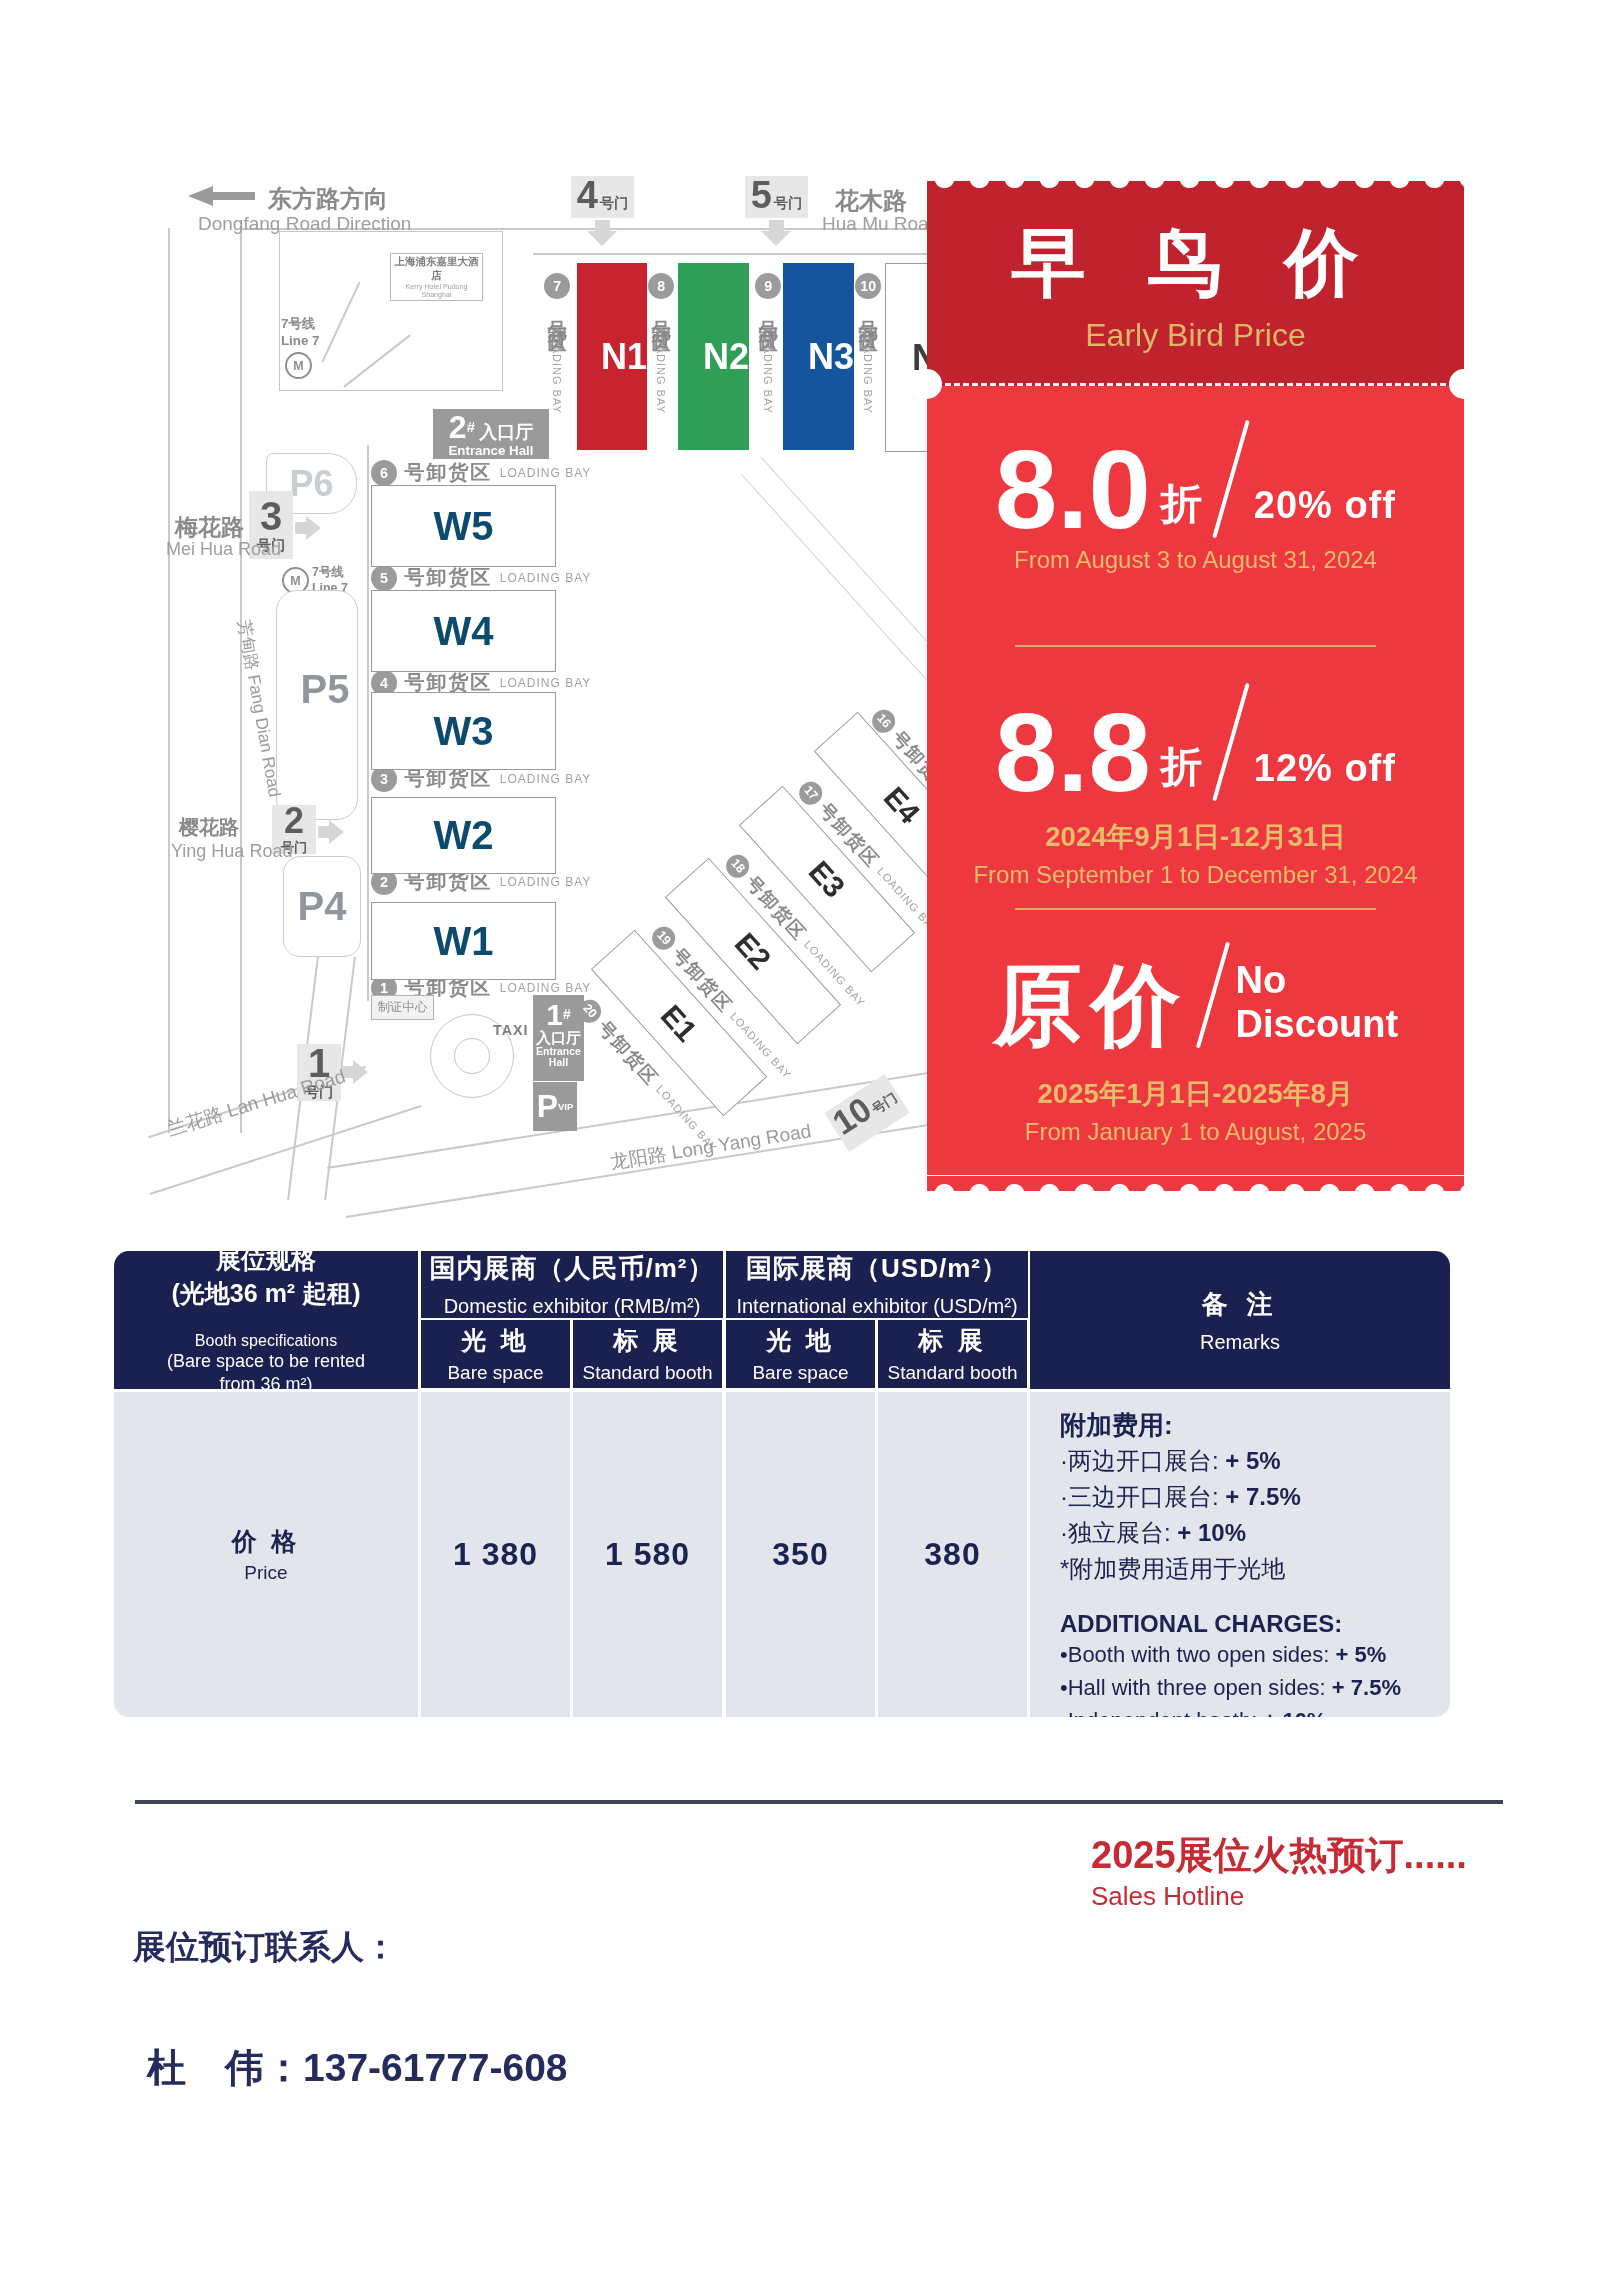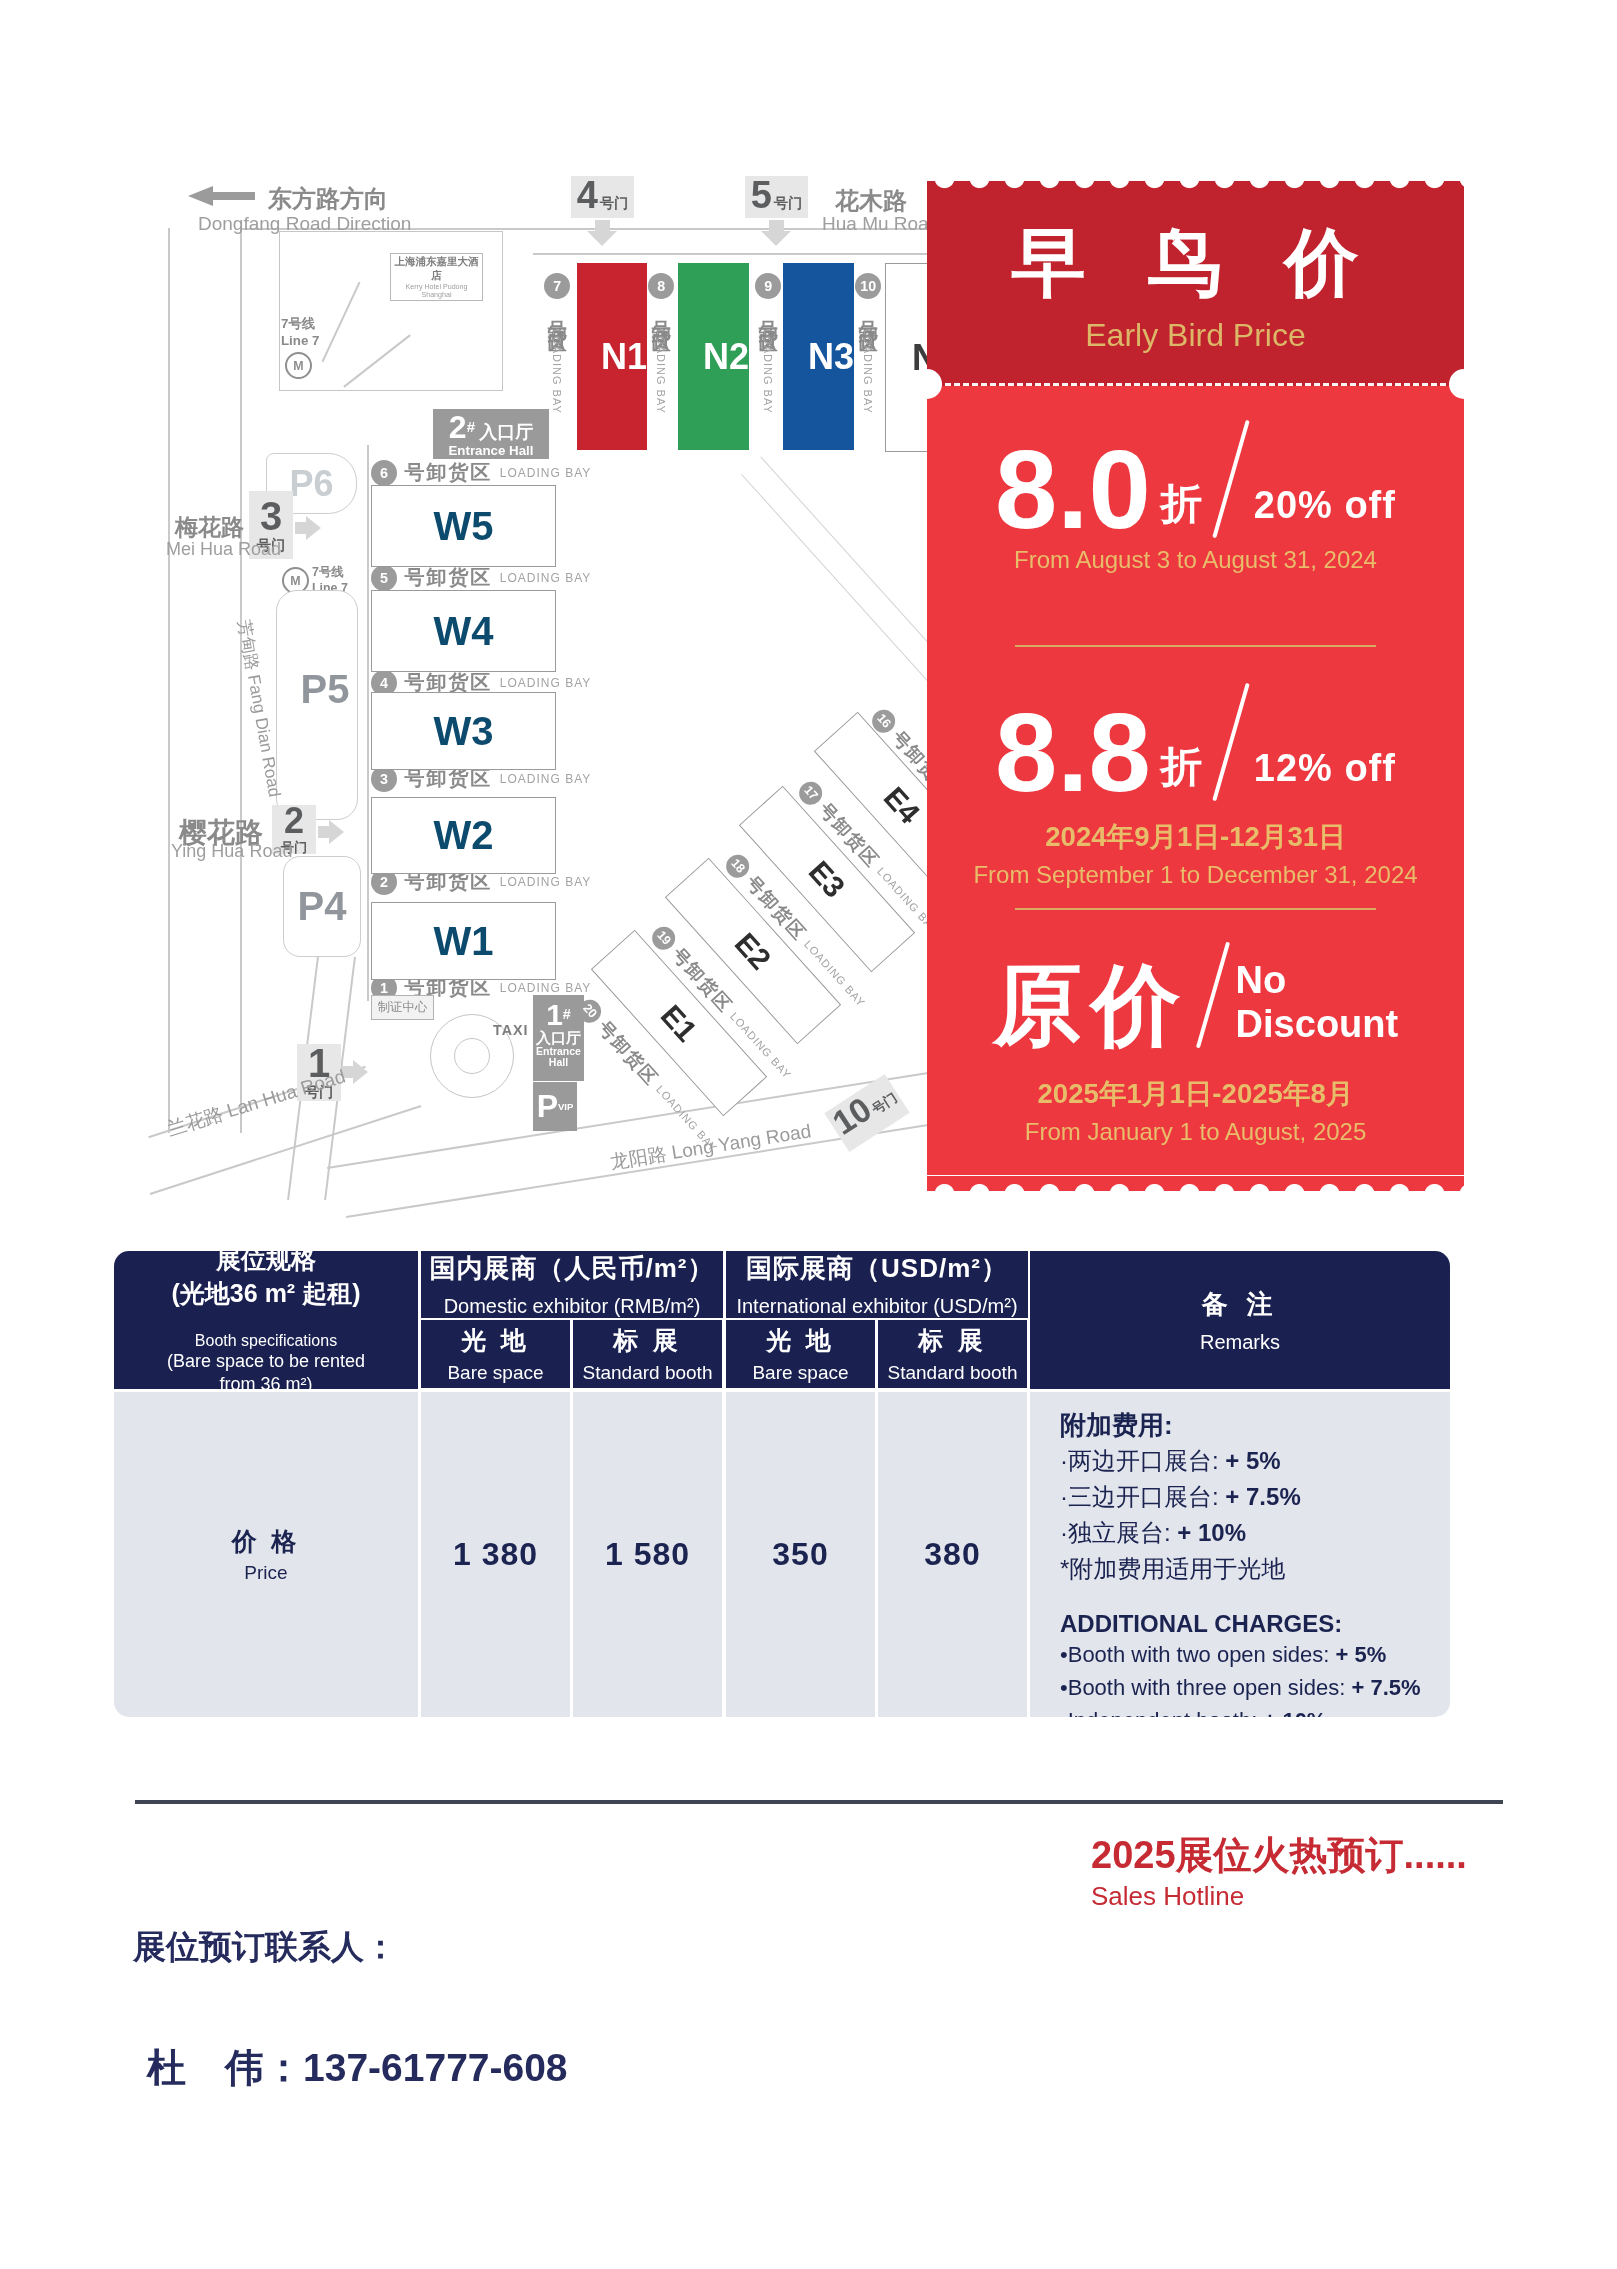--- a/index.html
+++ b/index.html
@@ -253,21 +253,21 @@
     <div class="abs" style="left:255px;top:618px;font-size:17px;color:#9b9b9b;white-space:nowrap;transform:rotate(80deg);transform-origin:left top;">芳甸路 Fang Dian Road</div>
 
     <div class="gate" style="left:272px;top:805px;width:44px;height:49px;flex-direction:column;align-items:center;gap:0;">
       <span class="gn" style="font-size:36px;">2</span>
       <span class="gs" style="font-size:13.3px;">号门</span>
     </div>
     <div class="garr" style="left:318px;top:820px;">
         <div class="rstem"></div>
         <div class="rtri"></div>
       </div>
-    <div class="rdzh" style="left:179px;top:814px;font-size:28px;">樱花路</div>
+    <div class="rdzh" style="left:179px;top:814px;font-size:20px;">樱花路</div>
     <div class="rden" style="left:171px;top:841px;font-size:18px;">Ying Hua Road</div>
     <div class="pout" style="left:283px;top:856px;width:76px;height:99px;border-radius:17px;">
       <span class="ptxt" style="font-size:40px;">P4</span>
     </div>
 
     <div class="abs" style="left:371px;top:995px;width:61px;height:23px;border:1px solid #b3b3b3;background:#f2f2f2;display:flex;align-items:center;justify-content:center;">
       <span style="font-size:12.4px;color:#8a8a8a;">制证中心</span>
     </div>
     <div class="abs" style="left:430px;top:1014px;width:82px;height:82px;border:1.9px solid #c6c6c6;border-radius:50%;"></div>
     <div class="abs" style="left:454px;top:1038px;width:34px;height:34px;border:1.9px solid #c6c6c6;border-radius:50%;"></div>
@@ -442,21 +442,21 @@
     <div class="td" style="left:916px;top:141px;width:420px;height:325px;"></div>
     <div class="rin">
       <div class="rt">附加费用:</div>
       <div class="rl"><span>·两边开口展台: </span><b>+ 5%</b></div>
       <div class="rl"><span>·三边开口展台: </span><b>+ 7.5%</b></div>
       <div class="rl"><span>·独立展台: </span><b>+ 10%</b></div>
       <div class="rl"><span>*附加费用适用于光地</span><b></b></div>
       <div class="rsp"></div>
       <div class="rt2">ADDITIONAL CHARGES:</div>
       <div class="rl2"><span>•Booth with two open sides: </span><b>+ 5%</b></div>
-      <div class="rl2"><span>•Booth with three open sides: </span><b>+ 7.5%</b></div>
+      <div class="rl2"><span>•Hall with three open sides: </span><b>+ 7.5%</b></div>
       <div class="rl2"><span>•Independent booth: </span><b>+ 10%</b></div>
 
     </div>
   </div>
 
   <div class="abs" style="left:135px;top:1800px;width:1368px;height:3.8px;background:#3f4553;"></div>
   <div class="abs" style="left:1091px;top:1830px;font-size:38px;font-weight:bold;color:#c62a33;">2025展位火热预订......</div>
   <div class="abs" style="left:1091px;top:1881px;font-size:26px;color:#c62a33;">Sales Hotline</div>
   <div class="abs" style="left:133px;top:1925px;font-size:33px;font-weight:bold;color:#252b5c;">展位预订联系人：</div>
   <div class="abs" style="left:147px;top:2041px;font-size:39px;font-weight:600;color:#252b5c;">

